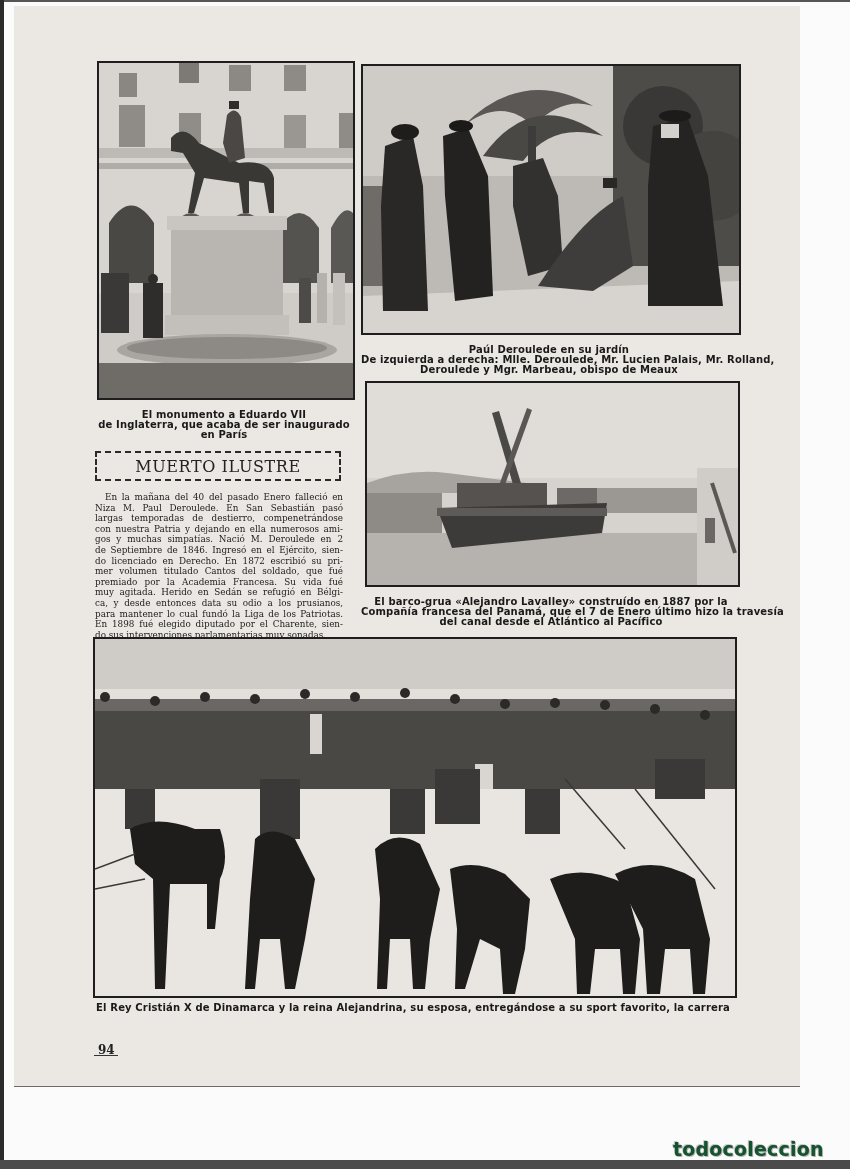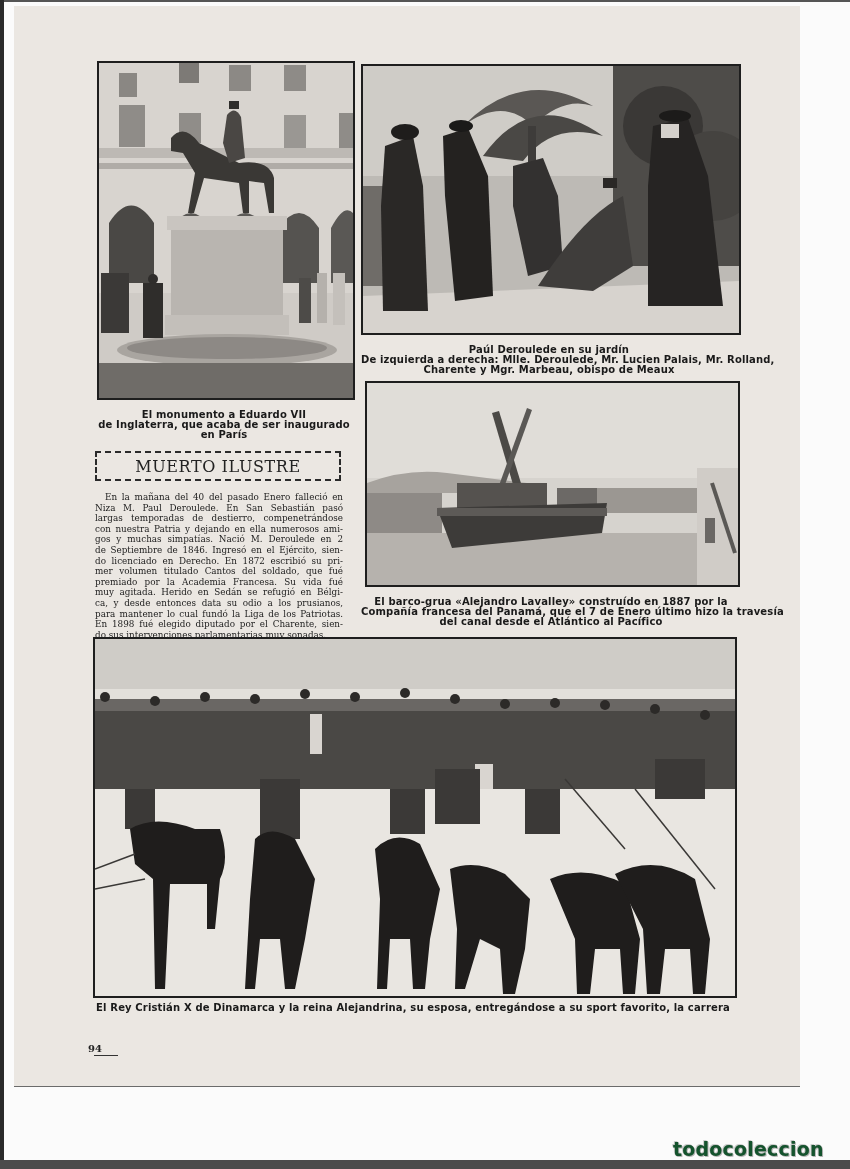--- a/index.html
+++ b/index.html
@@ -35,22 +35,22 @@
       color: #222;
     }
     .article {
       position: absolute; left: 95px; top: 492px; width: 248px;
       font-family: "DejaVu Serif", serif; font-size: 8.8px; line-height: 10.6px;
       color: #1c1c1c; text-align: justify;
     }
     .article .ln { white-space: nowrap; text-align: justify; text-align-last: justify; }
     .article .ln.last { text-align-last: left; }
     .page-number {
-      position: absolute; left: 88px; top: 1043px;
-      font-family: "DejaVu Serif", serif; font-size: 10px; font-weight: bold; color: #222;
+      position: absolute; left: 98px; top: 1043px;
+      font-family: "DejaVu Serif", serif; font-size: 12px; font-weight: bold; color: #222;
     }
     .page-number-rule { position: absolute; left: 94px; top: 1055px; width: 24px; height: 1px; background: #333; }
     .watermark {
       position: absolute; left: 673px; top: 1138px;
       font-family: "DejaVu Sans", sans-serif; font-weight: bold; font-size: 19px;
       color: #14532d; letter-spacing: 0.2px;
       text-shadow: 0 0 1px #9a9a9a, 1px 1px 0 #b8b8b8, -1px -1px 0 #cfcfcf;
     }
     svg { display: block; }
   </style>
@@ -137,21 +137,21 @@
 
 <div class="caption" style="left:97px; top:410px; width:254px;">
   <div>El monumento a Eduardo VII</div>
   <div>de Inglaterra, que acaba de ser inaugurado</div>
   <div>en París</div>
 </div>
 
 <div class="caption" style="left:361px; top:345px; width:376px;">
   <div>Paúl Deroulede en su jardín</div>
   <div>De izquierda a derecha: Mlle. Deroulede, Mr. Lucien Palais, Mr. Rolland,</div>
-  <div>Charente y Mgr. Marbeau, obispo de Meaux</div>
+  <div>Deroulede y Mgr. Marbeau, obispo de Meaux</div>
 </div>
 
 <div class="headline-box">
   <span class="headline">MUERTO ILUSTRE</span>
 </div>
 
 <div class="article">
   <div class="ln" style="padding-left:10px;">En la mañana del 40 del pasado Enero falleció en</div>
   <div class="ln">Niza M. Paul Deroulede. En San Sebastián pasó</div>
   <div class="ln">largas temporadas de destierro, compenetrándose</div>

